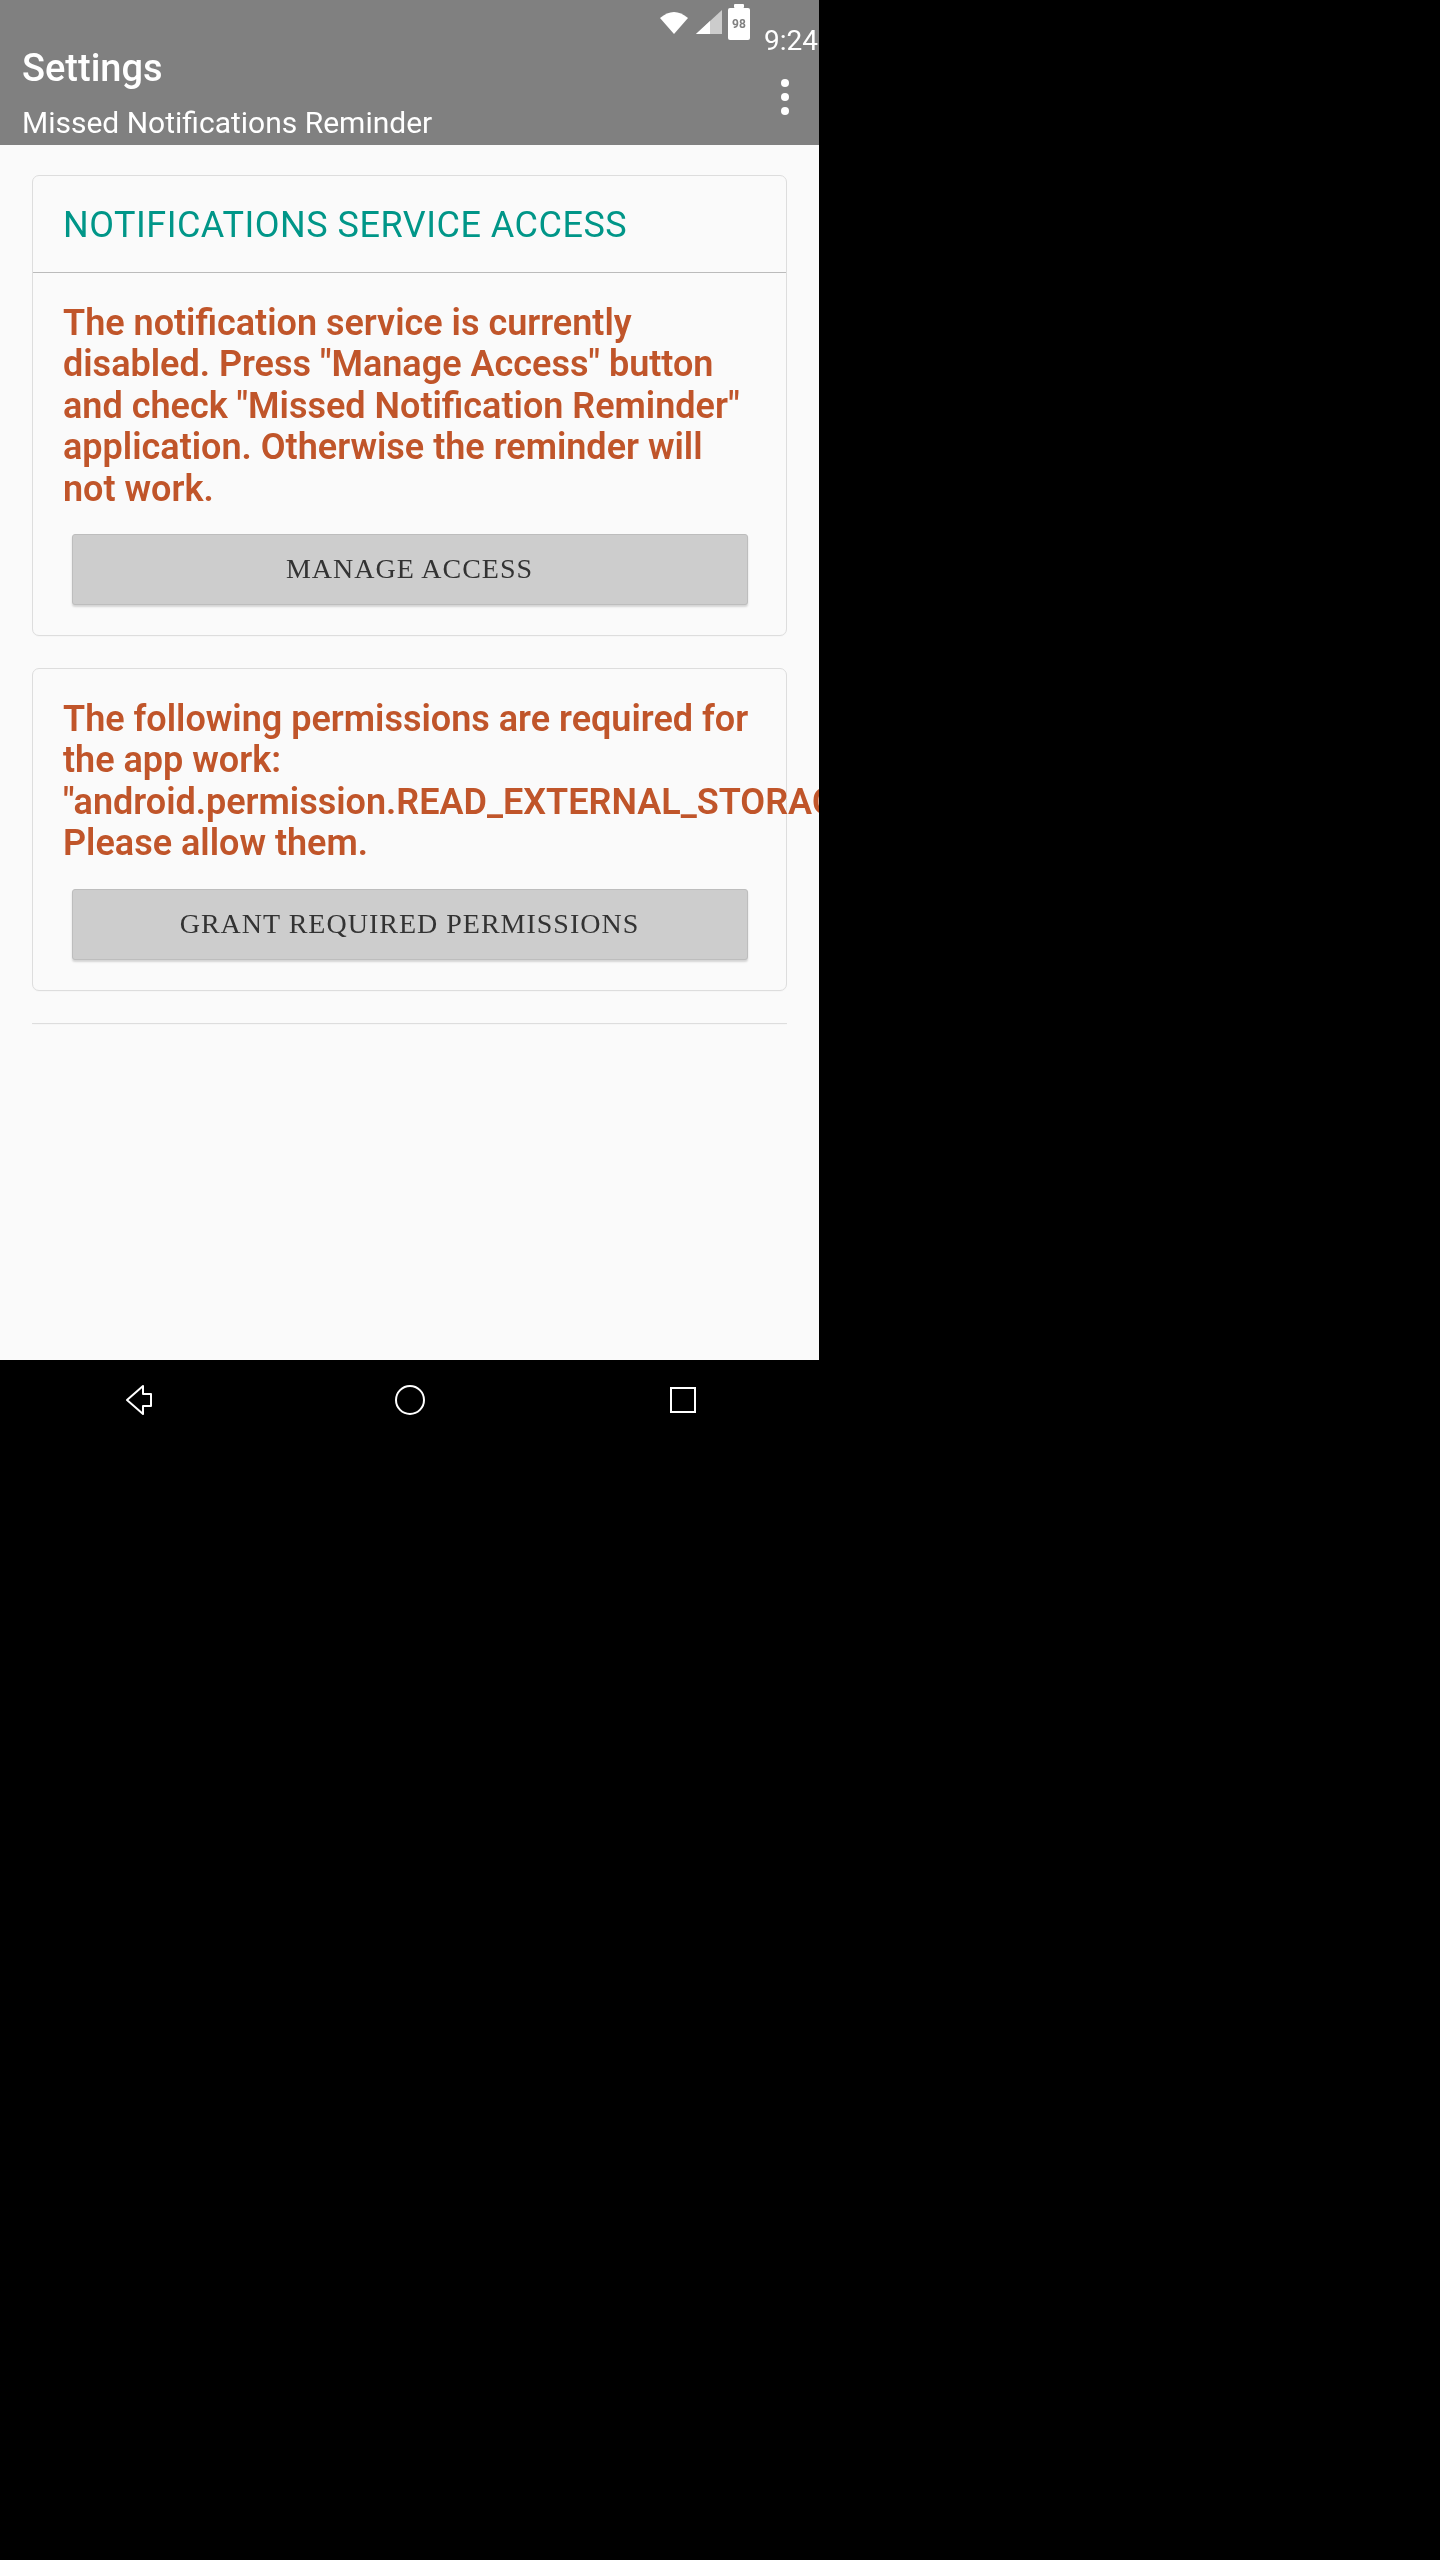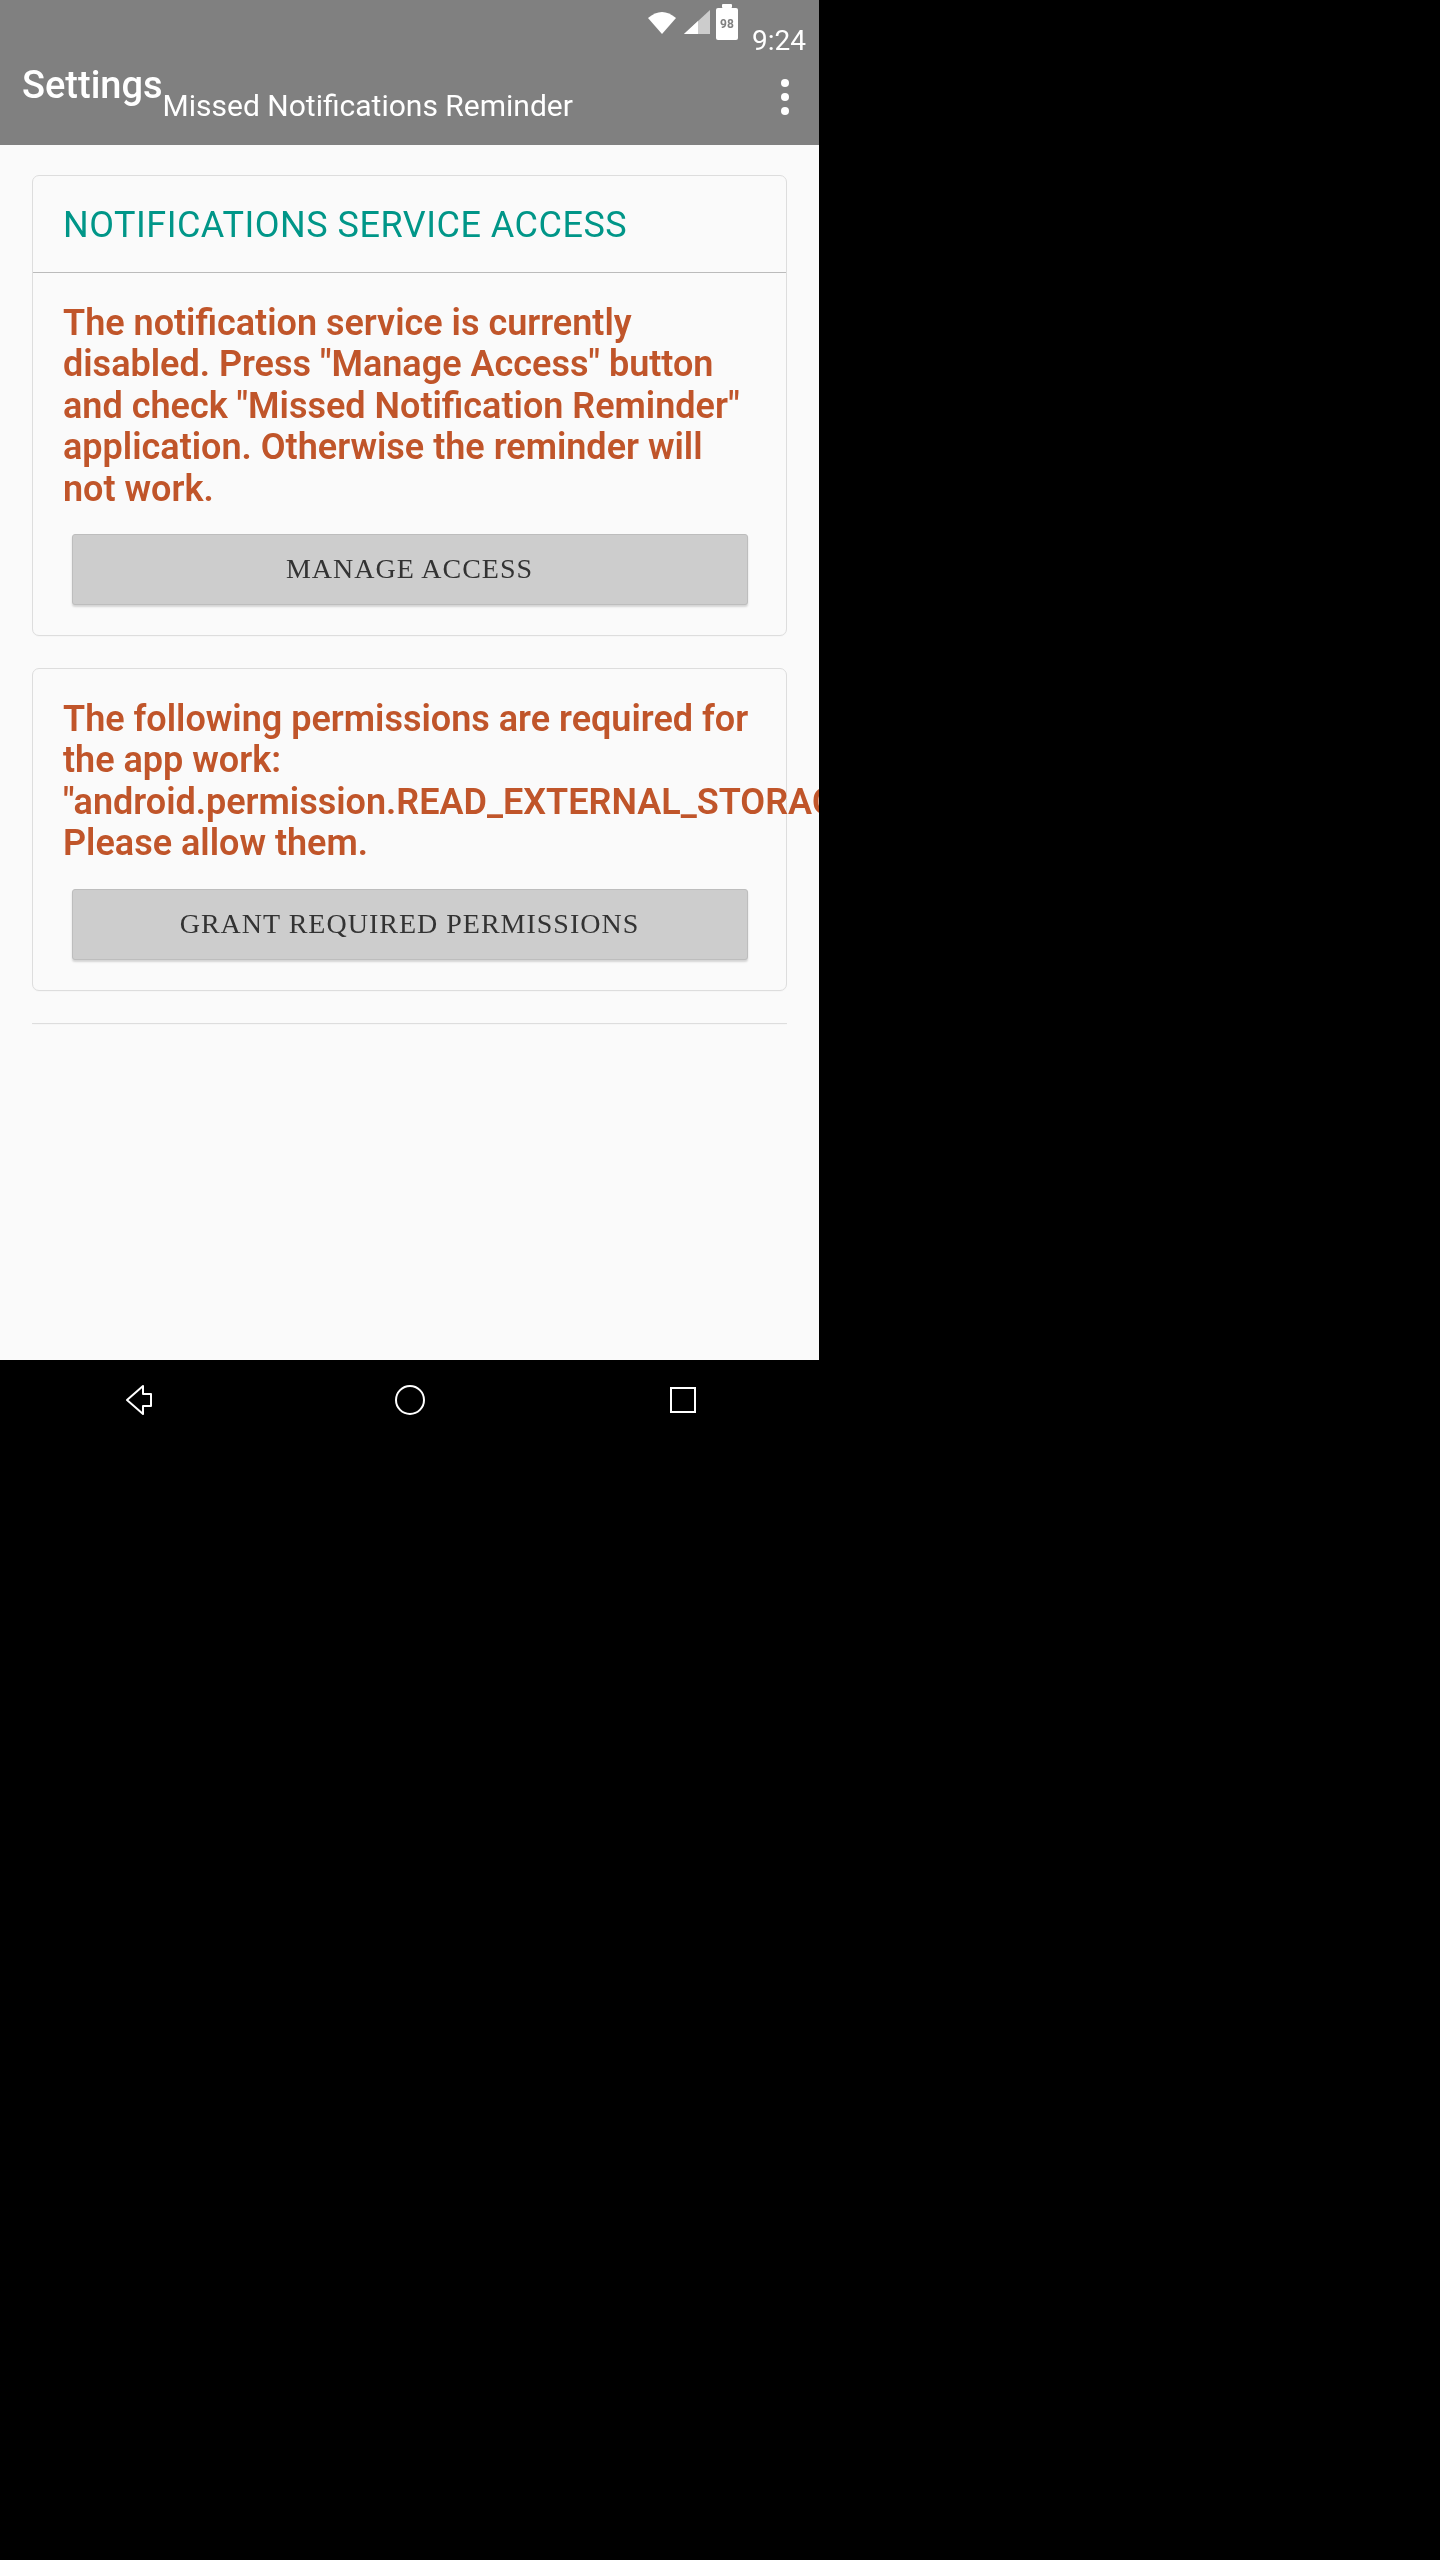--- a/index.html
+++ b/index.html
@@ -1,25 +1,25 @@
 <!DOCTYPE html>
 <html><head>
 <meta charset="utf-8">
 <style>
   * { margin: 0; padding: 0; box-sizing: border-box; }
   html, body { width: 819px; height: 1440px; background: #000; font-family: Roboto, "Helvetica Neue", Arial, sans-serif; }
   .screen { width: 819px; height: 1440px; position: relative; background: #000; }
 
   
-  .status-bar { height: 48px; background: #808080; display: flex; justify-content: flex-end; align-items: center; padding-right: 13px; color: #fff; font-size: 28px; font-weight: 400; gap: 8px; }
+  .status-bar { height: 48px; background: #808080; display: flex; justify-content: flex-end; align-items: center; padding-right: 1px; color: #fff; font-size: 28px; font-weight: 400; gap: 8px; }
   .status-icons { display: flex; align-items: center; gap: 6px; }
 
   
   .app-bar { height: 97px; background: #808080; display: flex; align-items: center; justify-content: space-between; padding: 0 20px 0 22px; }
-  .titles { display: flex; flex-direction: row; }
+  .titles { display: flex; flex-direction: column; }
   .app-title { color: #fff; font-size: 38px; font-weight: 500; line-height: 1; margin-top: -4px; }
   .app-subtitle { color: #fff; font-size: 30px; font-weight: 400; margin-top: 18px; }
   .overflow { color: #fff; display: flex; flex-direction: column; gap: 6px; align-items: center; padding: 10px; }
   .overflow .dot { width: 8px; height: 8px; border-radius: 50%; background: #fff; }
 
   
   .content { position: absolute; top: 145px; left: 0; right: 0; bottom: 80px; background: #fafafa; overflow: hidden; }
   .card { background: #fafafa; margin: 32px; border: 1px solid #ddd; border-radius: 7px; box-shadow: 0 1px 1px rgba(0,0,0,0.02); }
   .card.first { margin-top: 30px; }
   .card-header { color: #009688; font-size: 36px; font-weight: 400; padding: 28px 30px 26px 30px; border-bottom: 1px solid #bbb; letter-spacing: 0.5px; }

